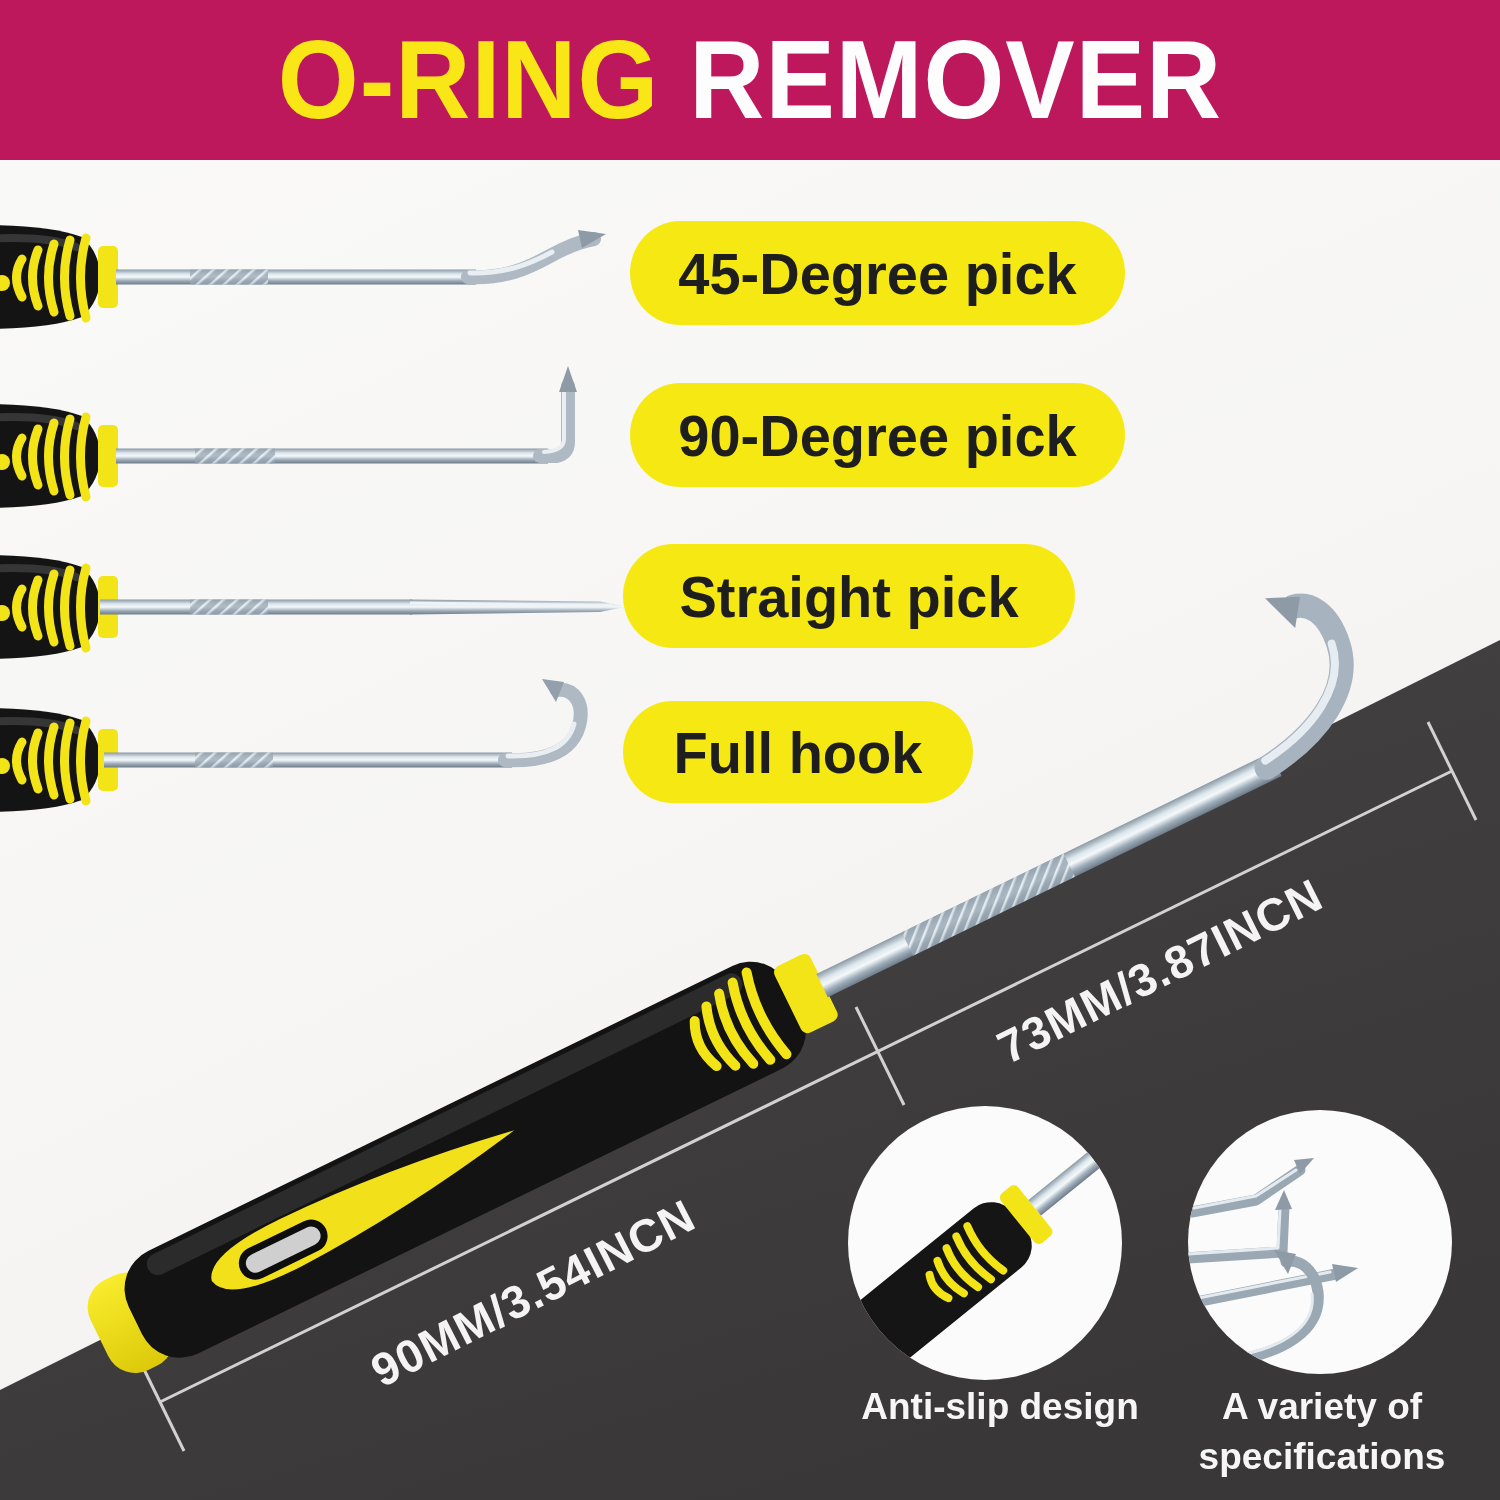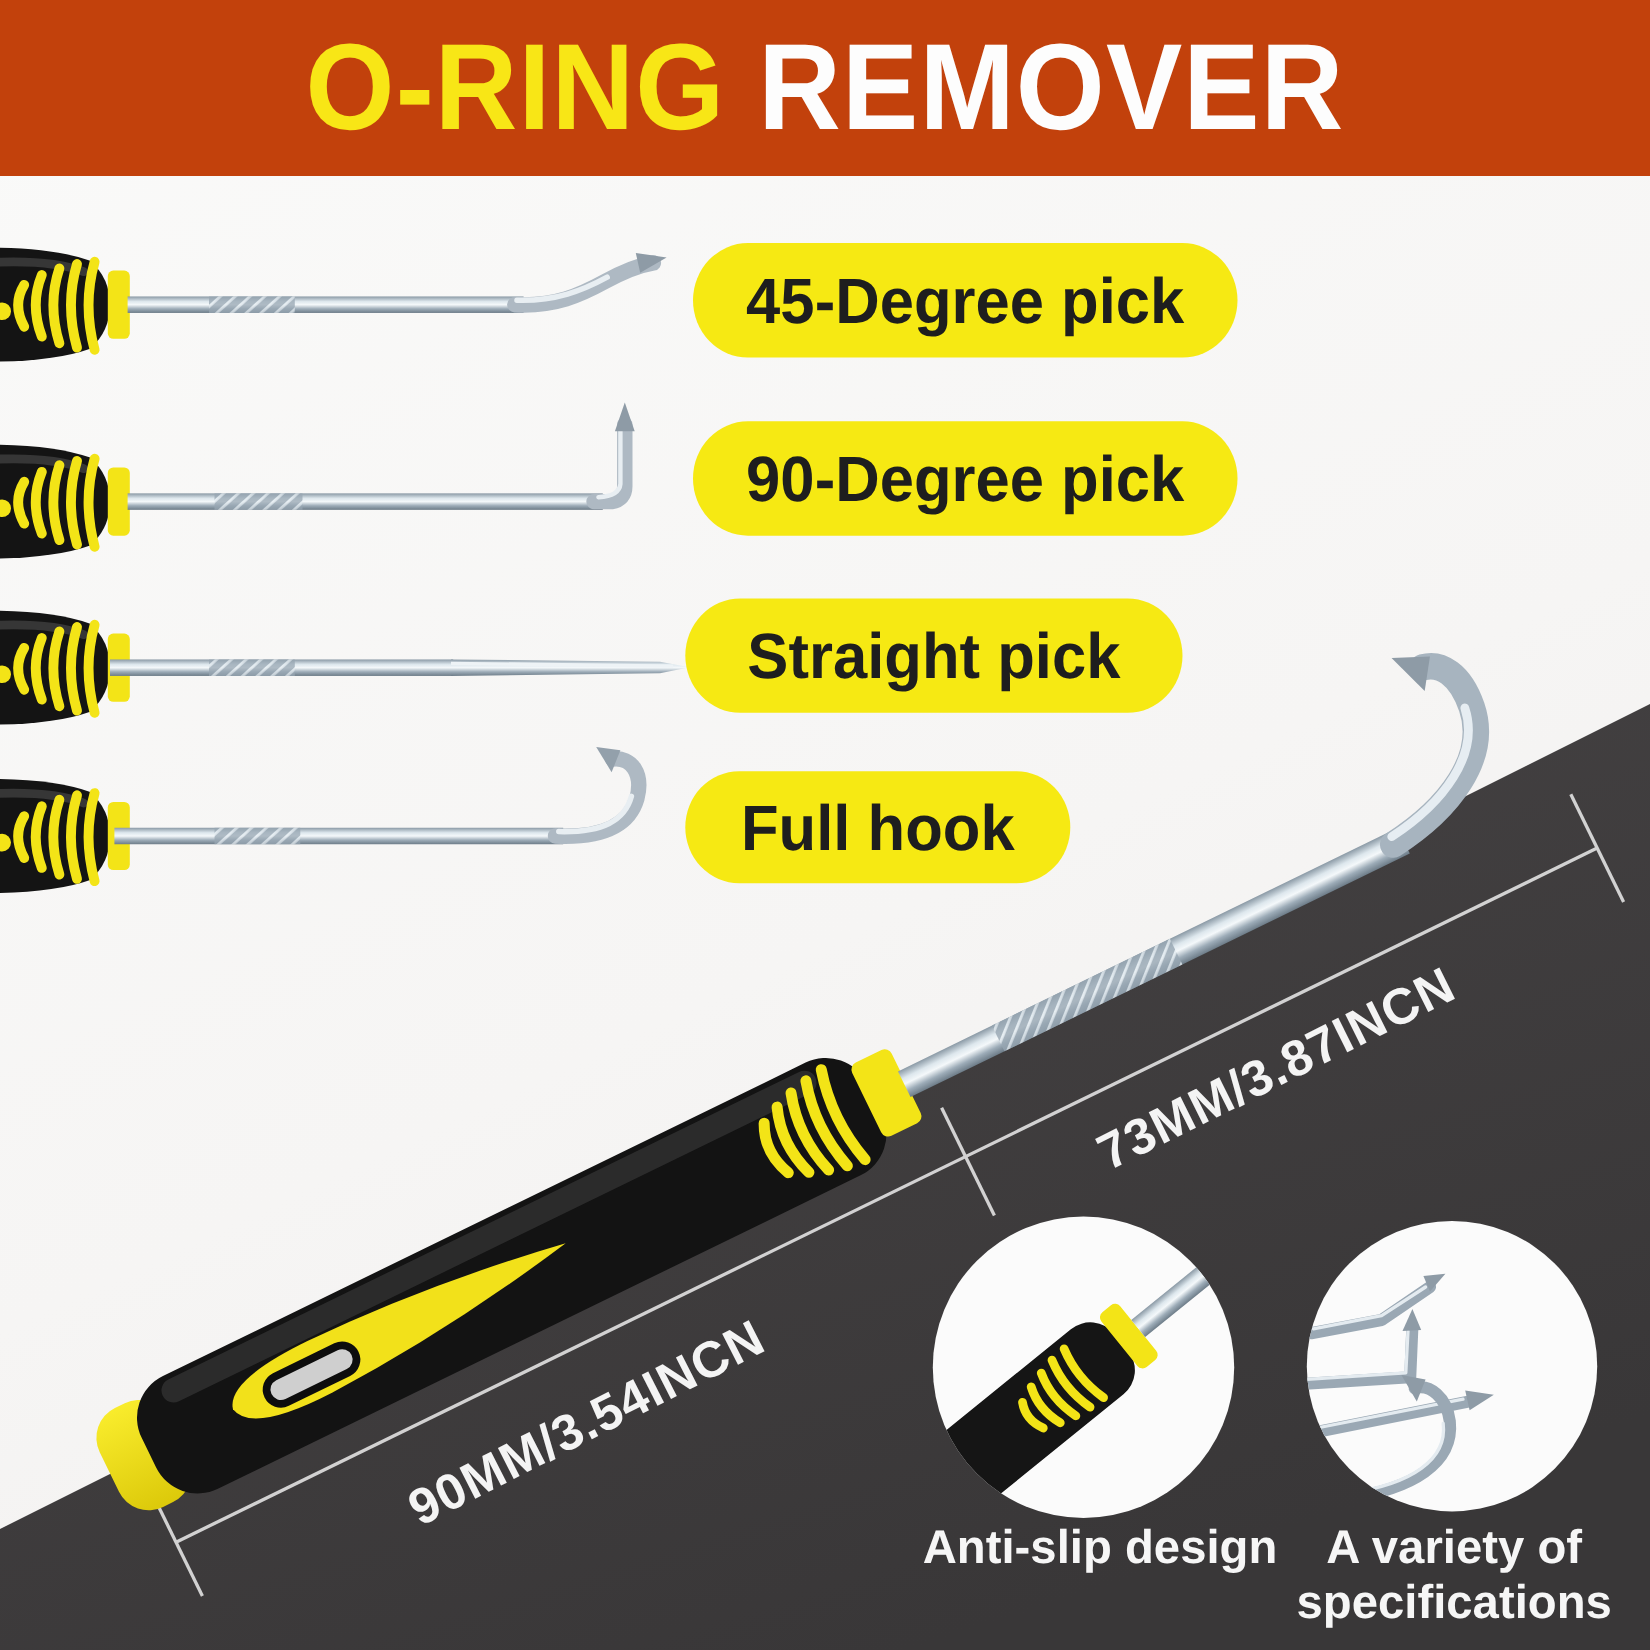--- a/index.html
+++ b/index.html
@@ -4,21 +4,21 @@
 <style>
   html,body{margin:0;padding:0;}
   body{
     width:1500px;height:1500px;position:relative;overflow:hidden;
     background:linear-gradient(155deg,#fafaf9 0%,#f6f5f4 55%,#efedec 100%);
     font-family:"Liberation Sans",sans-serif;
   }
   .abs{position:absolute;}
   
   #header{
-    left:0;top:0;width:1500px;height:160px;background:#c2410c;
+    left:0;top:0;width:1500px;height:160px;background:#be185d;
     display:flex;align-items:center;justify-content:center;z-index:6;
   }
   #header .title{
     font-size:104px;font-weight:bold;letter-spacing:1px;
     transform:scaleY(1.07);white-space:nowrap;
   }
   #header .hl{color:#f8e616;}
   #header .rest{color:#fdfdfd;margin-left:30px;}
   
   #scene{left:0;top:0;width:1500px;height:1500px;z-index:1;}
@@ -36,21 +36,21 @@
   
   .dim-label{
     position:absolute;z-index:4;color:#f4f4f4;font-weight:bold;
     font-size:46px;letter-spacing:1px;text-align:center;white-space:nowrap;
   }
   #dim-handle{left:323px;top:1266px;width:420px;transform:rotate(-27deg);}
   #dim-shaft{left:950px;top:944px;width:420px;transform:rotate(-26.5deg);}
   
   .cap{
     position:absolute;z-index:4;color:#f6f6f6;font-weight:bold;
-    font-size:43px;text-align:center;line-height:50px;
+    font-size:37px;text-align:center;line-height:50px;
   }
   #cap-antislip{left:780px;top:1382px;width:440px;}
   #cap-variety{left:1102px;top:1382px;width:440px;}
 </style>
 </head>
 <body>
 
 <div id="header" class="abs">
   <div class="title"><span class="hl">O-RING</span><span class="rest">REMOVER</span></div>
 </div>

